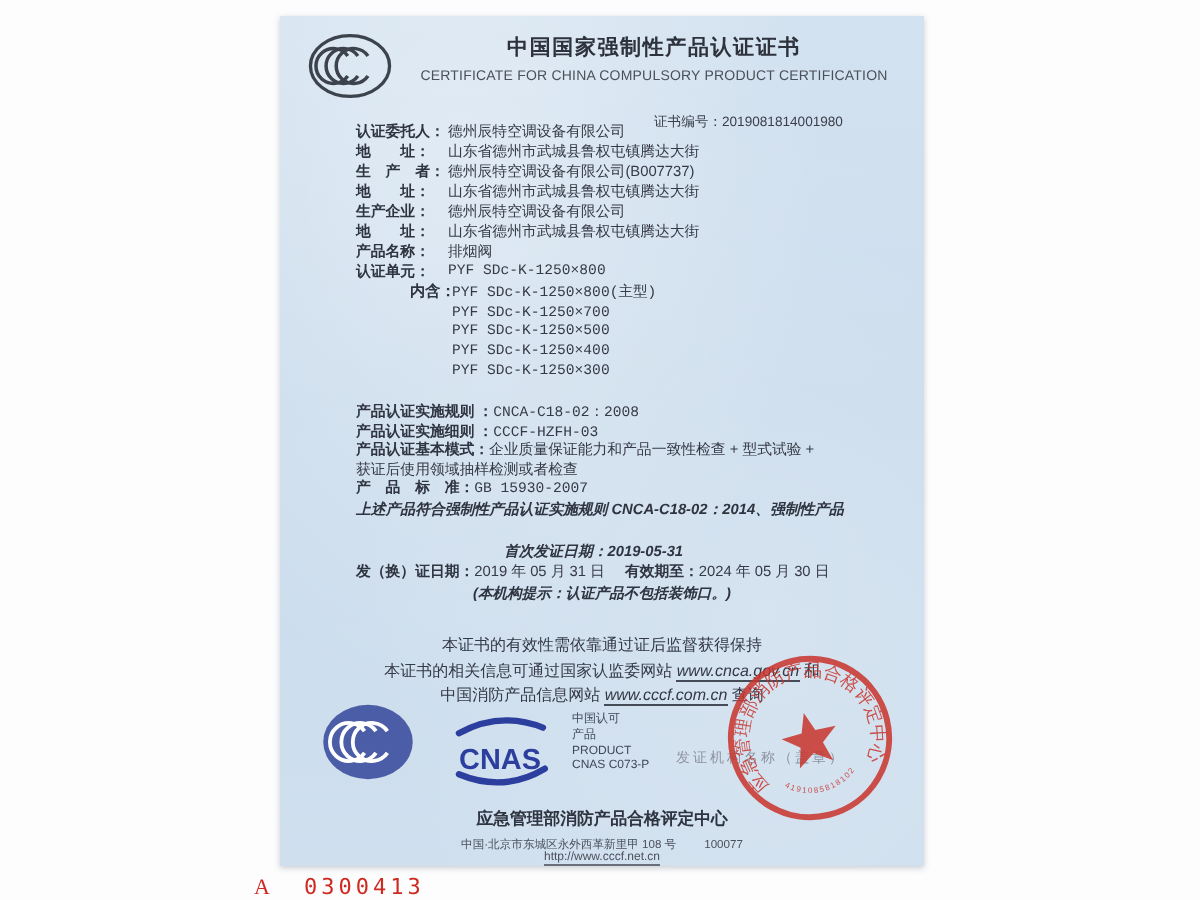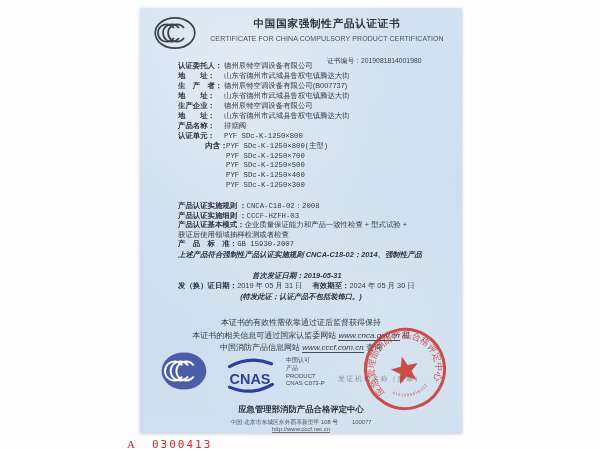--- a/index.html
+++ b/index.html
@@ -116,21 +116,21 @@
     <div class="ml" style="top:193px"><span class="bl">产品认证实施规则 ：</span><span class="mono">CNCA-C18-02：2008</span></div>
     <div class="ml" style="top:202.5px"><span class="bl">产品认证实施细则 ：</span><span class="mono">CCCF-HZFH-03</span></div>
     <div class="ml" style="top:212px"><span class="bl">产品认证基本模式：</span><span>企业质量保证能力和产品一致性检查 + 型式试验 +</span></div>
     <div class="ml" style="top:221.5px">获证后使用领域抽样检测或者检查</div>
     <div class="ml" style="top:231px"><span class="bl">产　品　标　准：</span><span class="mono">GB 15930-2007</span></div>
     <div class="ml bold" style="top:241.5px">上述产品符合强制性产品认证实施规则 CNCA-C18-02：2014、强制性产品</div>
     <div class="ml bold" style="top:262.5px;left:112px">首次发证日期：2019-05-31</div>
     <div class="ml" style="top:273px">
       <span class="bl">发（换）证日期：</span><span>2019 年 05 月 31 日</span><span class="sp"></span><span class="bl">有效期至：</span><span>2024 年 05 月 30 日</span>
     </div>
-    <div class="ml ctr bold" style="top:283.5px;font-size:7.3px">(特发此证：认证产品不包括装饰口。)</div>
+    <div class="ml ctr bold" style="top:283.5px;font-size:7.3px">(本机构提示：认证产品不包括装饰口。)</div>
 
     <div class="nt" style="top:309px">本证书的有效性需依靠通过证后监督获得保持</div>
     <div class="nt" style="top:322px"><span>本证书的相关信息可通过国家认监委网站 </span><span class="url">www.cnca.gov.cn</span><span> 和</span></div>
     <div class="nt" style="top:334px"><span>中国消防产品信息网站 </span><span class="url">www.cccf.com.cn</span><span> 查询</span></div>
 
     <svg class="abs" style="left:20px;top:343px" width="48" height="40" viewBox="0 0 50 42">
       <ellipse cx="25" cy="21" rx="23.5" ry="19.5" fill="#4c5da8"></ellipse>
       <path d="M 23.19 15.26 A 10 10 0 1 0 23.19 26.74" fill="none" stroke="#ffffff" stroke-width="2"></path>
       <path d="M 29.19 15.26 A 10 10 0 1 0 29.19 26.74" fill="none" stroke="#ffffff" stroke-width="2"></path>
       <path d="M 35.19 15.26 A 10 10 0 1 0 35.19 26.74" fill="none" stroke="#ffffff" stroke-width="2"></path>

